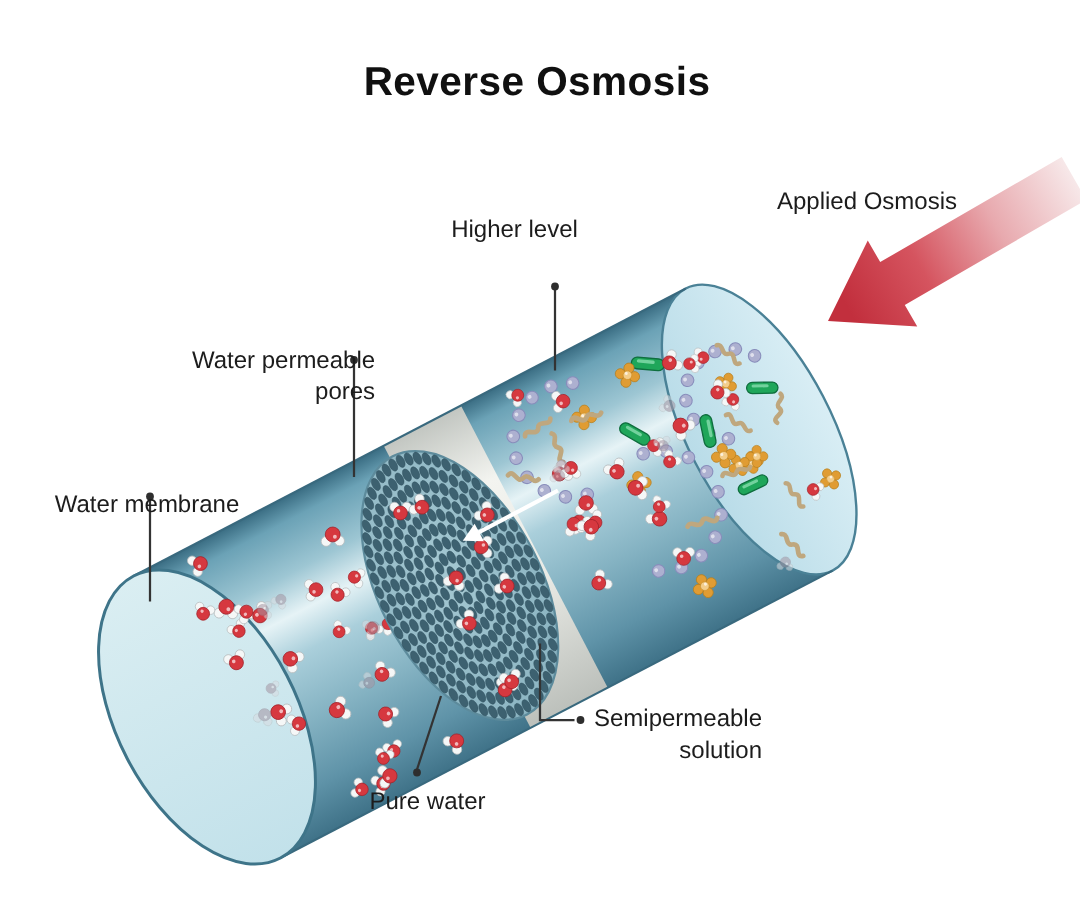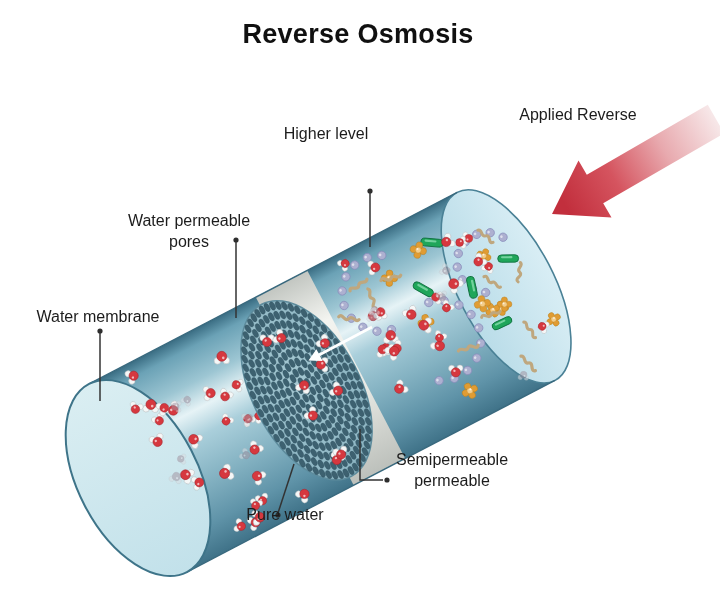--- a/index.html
+++ b/index.html
@@ -4,21 +4,21 @@
 <style>
   html,body{margin:0;padding:0;}
   body{
     width:720px;height:600px;background:#ffffff;position:relative;overflow:hidden;
     font-family:"Liberation Sans", sans-serif;
   }
   .stage{position:absolute;inset:0;width:720px;height:600px;}
   svg#scene{position:absolute;left:0;top:0;}
   .lbl{
     position:absolute;transform:translateX(-50%);
-    font-size:16px;color:#1c1c1c;text-align:center;line-height:1.34;white-space:nowrap;
+    font-size:16px;color:#1c1c1c;text-align:right;line-height:1.34;white-space:nowrap;margin-top:20px;
   }
   .title{
     font-size:27px;font-weight:700;color:#101010;letter-spacing:.3px;
   }
 </style>
 </head>
 <body>
 
 <div class="stage">
 
@@ -1011,32 +1011,32 @@
       <circle cx="100" cy="331" r="2.6" stroke="none"></circle>
       <polyline points="360,429 360,480 383,480" fill="none"></polyline>
       <circle cx="387" cy="480" r="2.6" stroke="none"></circle>
       <line x1="294" y1="464" x2="278" y2="513"></line>
       <circle cx="278" cy="515" r="2.6" stroke="none"></circle>
     </g>
   </svg>
 
   <div class="lbl title" style="left:358px;top:16px">Reverse Osmosis</div>
 
-  <div class="lbl" style="left:578px;top:104px">Applied Reverse</div>
-
-  <div class="lbl" style="left:326px;top:123px">
+  <div class="lbl" style="left:578px;top:104px">Applied Osmosis</div>
+
+  <div class="lbl" style="left:343px;top:123px">
     <div>Higher level</div>
   </div>
 
   <div class="lbl" style="left:189px;top:210px">
     <div>Water permeable</div>
     <div>pores</div>
   </div>
 
   <div class="lbl" style="left:98px;top:306px">Water membrane</div>
 
   <div class="lbl" style="left:452px;top:449px">
     <div>Semipermeable</div>
-    <div>permeable</div>
+    <div>solution</div>
   </div>
 
   <div class="lbl" style="left:285px;top:504px">Pure water</div>
 </div>
 
 </body></html>

